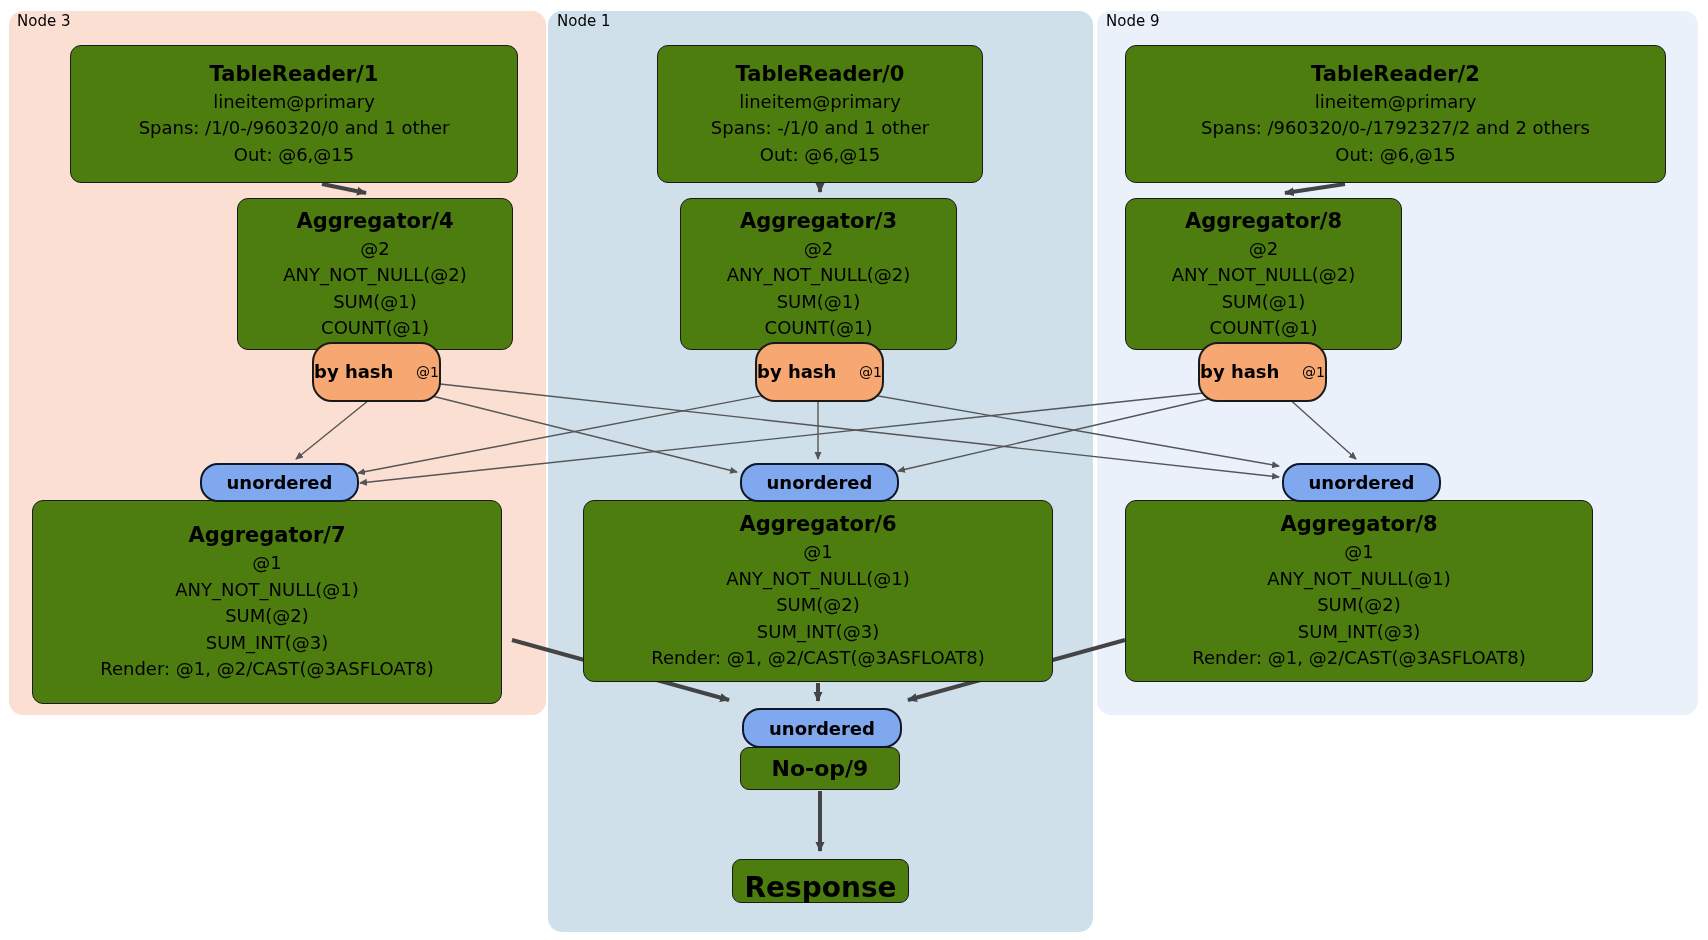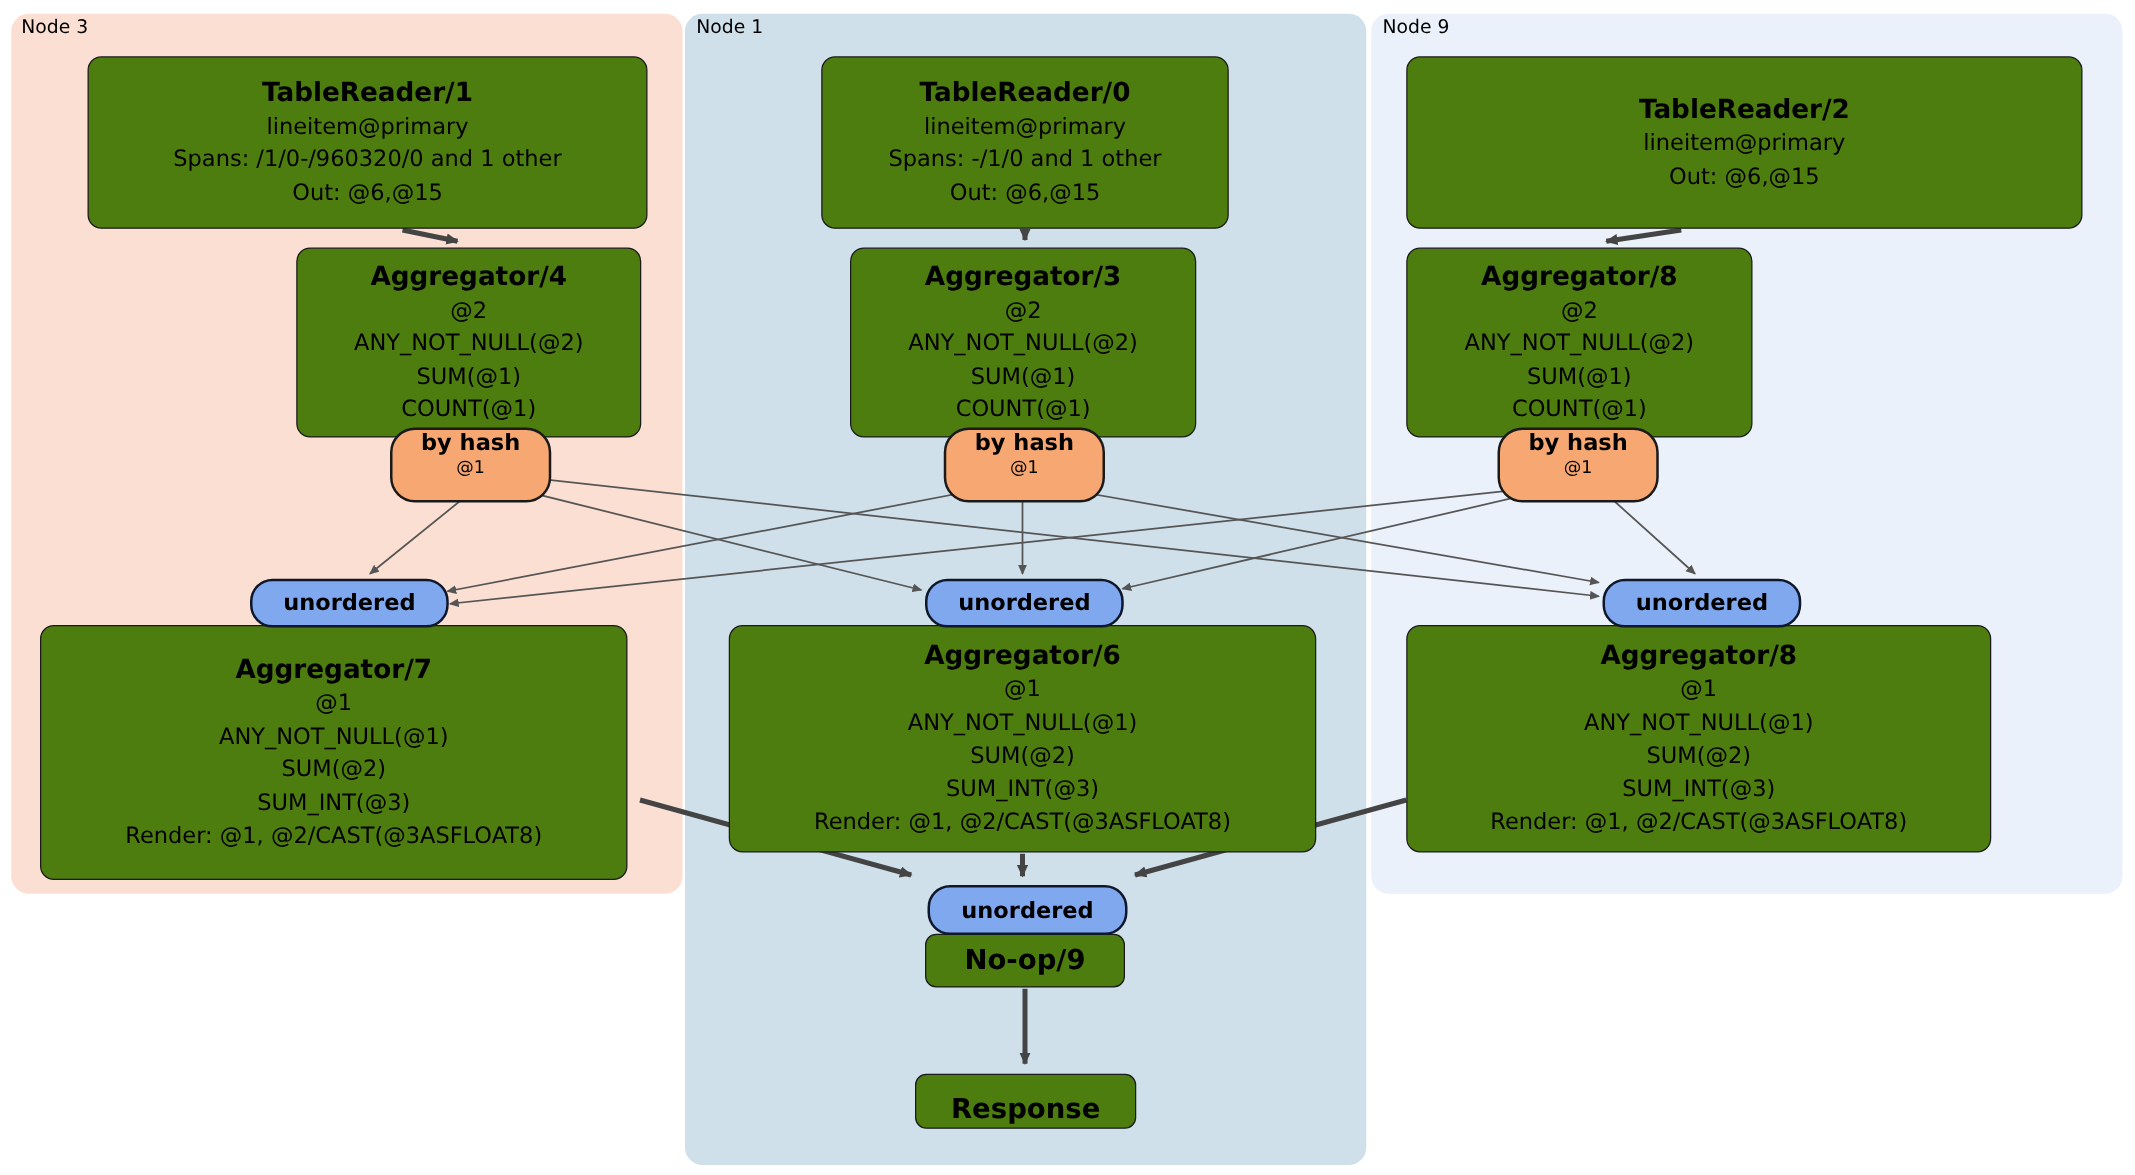--- a/index.html
+++ b/index.html
@@ -30,40 +30,40 @@
   #agg4{left:237px;top:198px;width:276px;height:152px;}
   #agg3{left:680px;top:198px;width:277px;height:152px;}
   #agg5{left:1125px;top:198px;width:277px;height:152px;}
   
   #agg7{left:32px;top:500px;width:470px;height:204px;}
   #agg6{left:583px;top:500px;width:470px;height:182px;}
   #agg8{left:1125px;top:500px;width:468px;height:182px;}
 
   .router{position:absolute;width:125px;height:56px;background:#f7a771;
           border:2px solid #1a1a1a;border-radius:20px;z-index:4;
-          display:flex;flex-direction:column;justify-content:flex-start;align-items:center;}
+          display:flex;flex-direction:row;justify-content:space-between;align-items:center;}
   .router .rlabel{font-weight:bold;font-size:18px;line-height:22px;}
   .router .rdetail{font-size:14px;line-height:17px;}
   #router-l{left:312px;top:342px;}
   #router-m{left:755px;top:342px;}
   #router-r{left:1198px;top:342px;}
 
   .stream{position:absolute;width:155px;height:35px;background:#7fa8ef;
           border:2px solid #0f172a;border-radius:18px;z-index:4;
           display:flex;justify-content:center;align-items:center;
           font-weight:bold;font-size:18px;}
   #stream-l{left:200px;top:463px;}
   #stream-m{left:740px;top:463px;}
   #stream-r{left:1282px;top:463px;}
   #stream-final{left:742px;top:708px;width:156px;height:36px;}
 
   #noop{left:740px;top:747px;width:160px;height:43px;border-radius:9px;}
   #noop .title{font-size:22px;}
   #response{left:732px;top:859px;width:177px;height:44px;border-radius:9px;}
-  #response .title{font-size:22px;margin-top:12px;}
+  #response .title{font-size:28px;margin-top:12px;}
 </style>
 </head>
 <body>
 
 <div class="region" id="region-node3"></div>
 <div class="region" id="region-node1"></div>
 <div class="region" id="region-node2"></div>
 <div class="region-label" id="label-node3">Node 3</div>
 <div class="region-label" id="label-node1">Node 1</div>
 <div class="region-label" id="label-node2">Node 9</div>
@@ -149,20 +149,21 @@
   <div class="line">@1</div>
   <div class="line">ANY_NOT_NULL(@1)</div>
   <div class="line">SUM(@2)</div>
   <div class="line">SUM_INT(@3)</div>
   <div class="line">Render: @1, @2/CAST(@3ASFLOAT8)</div>
 </div>
 
 <div class="box" id="tr2">
   <div class="title">TableReader/2</div>
   <div class="line">lineitem@primary</div>
+  <div class="line">Spans: /960320/0-/1792327/2 and 2 others</div>
   <div class="line">Out: @6,@15</div>
 </div>
 <div class="box" id="agg5">
   <div class="title">Aggregator/8</div>
   <div class="line">@2</div>
   <div class="line">ANY_NOT_NULL(@2)</div>
   <div class="line">SUM(@1)</div>
   <div class="line">COUNT(@1)</div>
 </div>
 <div class="router" id="router-r">

